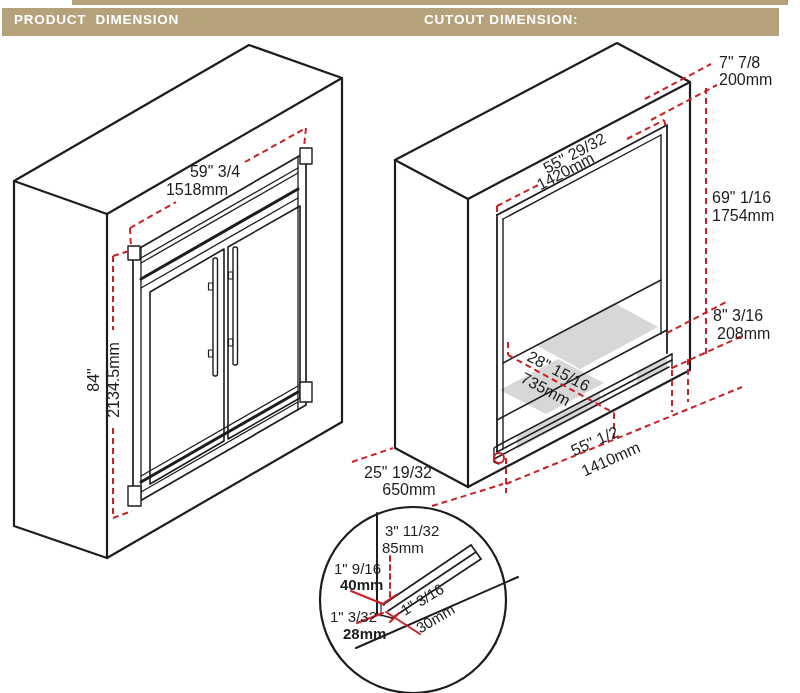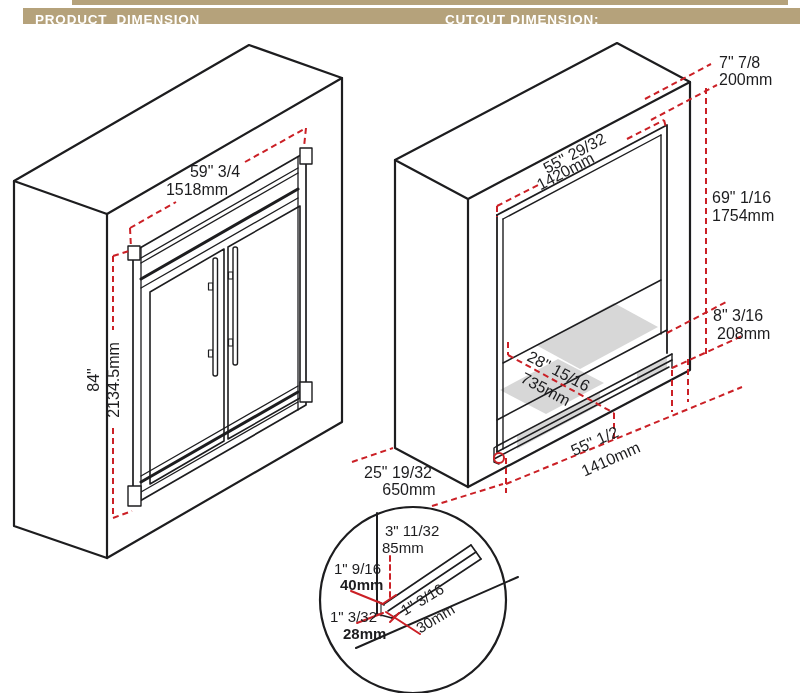--- a/index.html
+++ b/index.html
@@ -1,19 +1,19 @@
 <!DOCTYPE html>
 <html><head>
 <meta charset="utf-8">
 <style>
   html,body{margin:0;padding:0;background:#ffffff;}
   .stage{position:relative;width:800px;height:693px;background:#fff;overflow:hidden;
          font-family:"Liberation Sans", sans-serif;}
   .top-strip{position:absolute;left:72px;top:0;width:716px;height:5px;background:#b5a27b;}
-  .header-bar{position:absolute;left:23px;top:8px;width:777px;height:16px;background:#b5a27b;text-decoration:underline;}
+  .header-bar{position:absolute;left:2px;top:8px;width:777px;height:28px;background:#b5a27b;text-decoration:underline;}
   .header-title{position:absolute;top:0;height:24px;line-height:24px;color:#ffffff;
                 font-weight:bold;font-size:13.5px;letter-spacing:.8px;white-space:pre;}
   .header-title.left{left:12px;}
   .header-title.right{left:422px;}
   svg{position:absolute;left:0;top:0;}
   svg text{font-family:"Liberation Sans", sans-serif;fill:#1d1d1f;}
   .dim{font-size:16px;}
   .dimS{font-size:15px;}
   .bold{font-weight:bold;}
 </style>

